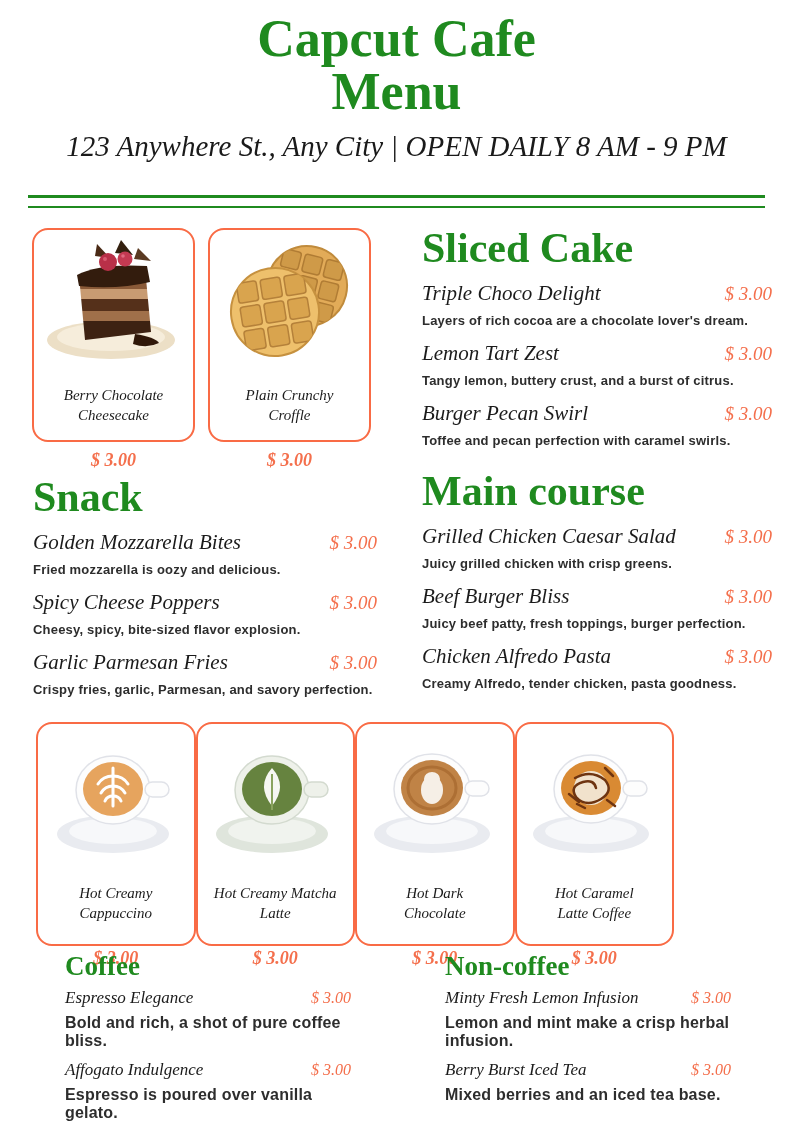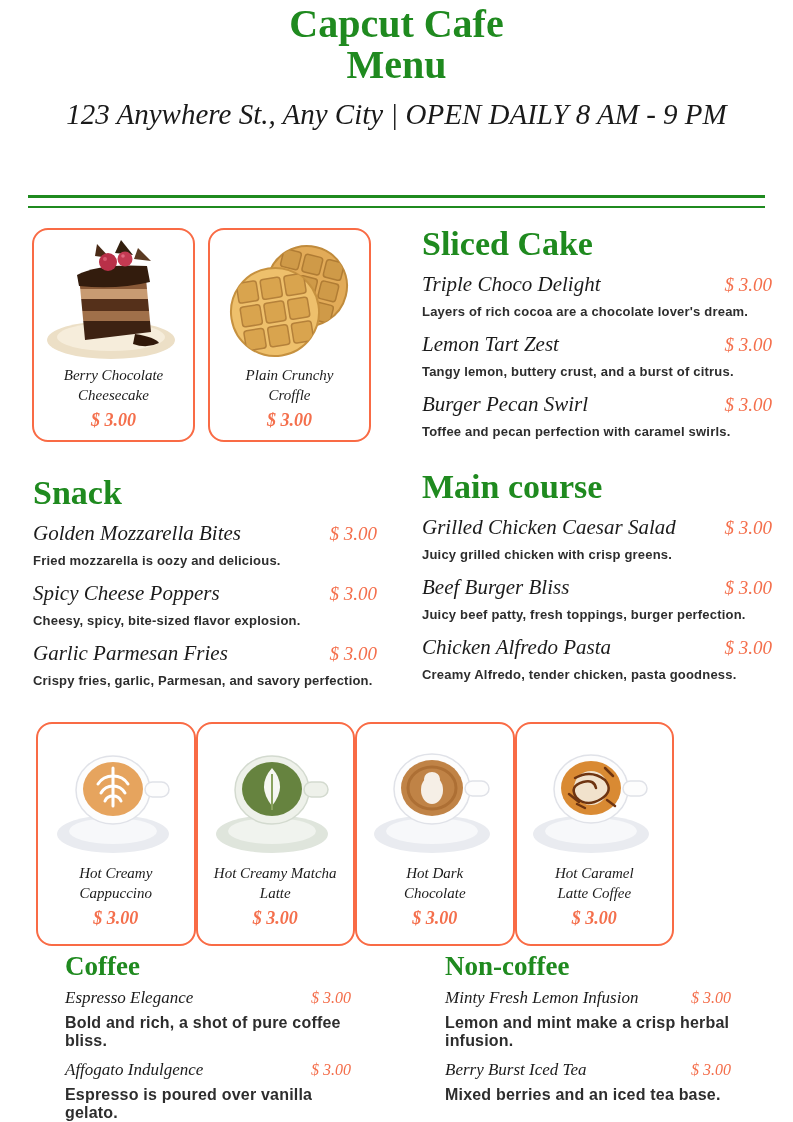--- a/index.html
+++ b/index.html
@@ -11,50 +11,50 @@
   }
   *{margin:0;padding:0;box-sizing:border-box;}
   html,body{background:#fff;}
   .page{
     position:relative;width:793px;height:1122px;background:#ffffff;
     font-family:"Liberation Serif",serif;overflow:hidden;margin:0 auto;
   }
   
   .header{position:absolute;top:0;left:0;width:100%;text-align:center;}
   .title{
-    margin-top:4px;color:var(--green);font-weight:bold;
-    font-size:40px;line-height:1.02;font-family:"Liberation Serif",serif;
+    margin-top:12px;color:var(--green);font-weight:bold;
+    font-size:52px;line-height:1.02;font-family:"Liberation Serif",serif;
   }
   .subtitle{
     margin-top:12px;font-style:italic;font-size:29px;color:#1a1a1a;
   }
   .divider{
     position:absolute;left:28px;right:28px;top:195px;height:13px;
     border-top:3px solid var(--green);border-bottom:2px solid var(--green);
   }
   
   .section h2{
-    color:var(--green);font-weight:bold;font-size:34px;line-height:1.1;
+    color:var(--green);font-weight:bold;font-size:42px;line-height:1.1;
     margin-bottom:10px;font-family:"Liberation Serif",serif;
   }
   .mi-row{display:flex;justify-content:space-between;align-items:baseline;gap:40px;}
   .mi-name{font-style:italic;font-size:21px;color:var(--ink);}
   .mi-price{font-style:italic;font-size:19px;color:var(--orange);white-space:nowrap;}
   .mi-desc{
     font-family:"Liberation Sans",sans-serif;font-size:13px;color:var(--desc);
     letter-spacing:.2px;margin:7px 0 13px 0;font-weight:bold;
   }
   .section.small h2{font-size:27px;margin-bottom:6px;}
   .section.small .mi-name{font-size:17px;}
   .section.small .mi-price{font-size:16px;}
   .section.small .mi-desc{font-size:16px;margin:6px 0 10px 0;}
   
   .card{
     border:2px solid var(--card-border);border-radius:16px;background:#fff;
-    display:flex;flex-direction:column;align-items:center;text-align:center;
+    display:flex;flex-direction:column;align-items:center;text-align:center;gap:20px;
   }
   .card-img{margin-top:10px;flex:0 0 auto;}
   .card-name{font-style:italic;font-size:15px;line-height:1.3;color:var(--ink);}
   .card-price{font-style:italic;font-weight:bold;font-size:18px;color:var(--orange);margin-top:5px;}
   .dessert-cards{position:absolute;left:32px;top:228px;display:flex;gap:13px;}
   .dessert-card{width:163px;height:214px;}
   .coffee-cards{position:absolute;left:36px;top:722px;width:638px;display:flex;justify-content:space-between;}
   .coffee-card{width:164px;height:224px;}
   
   .sec-sliced{position:absolute;left:422px;top:225px;width:350px;}

